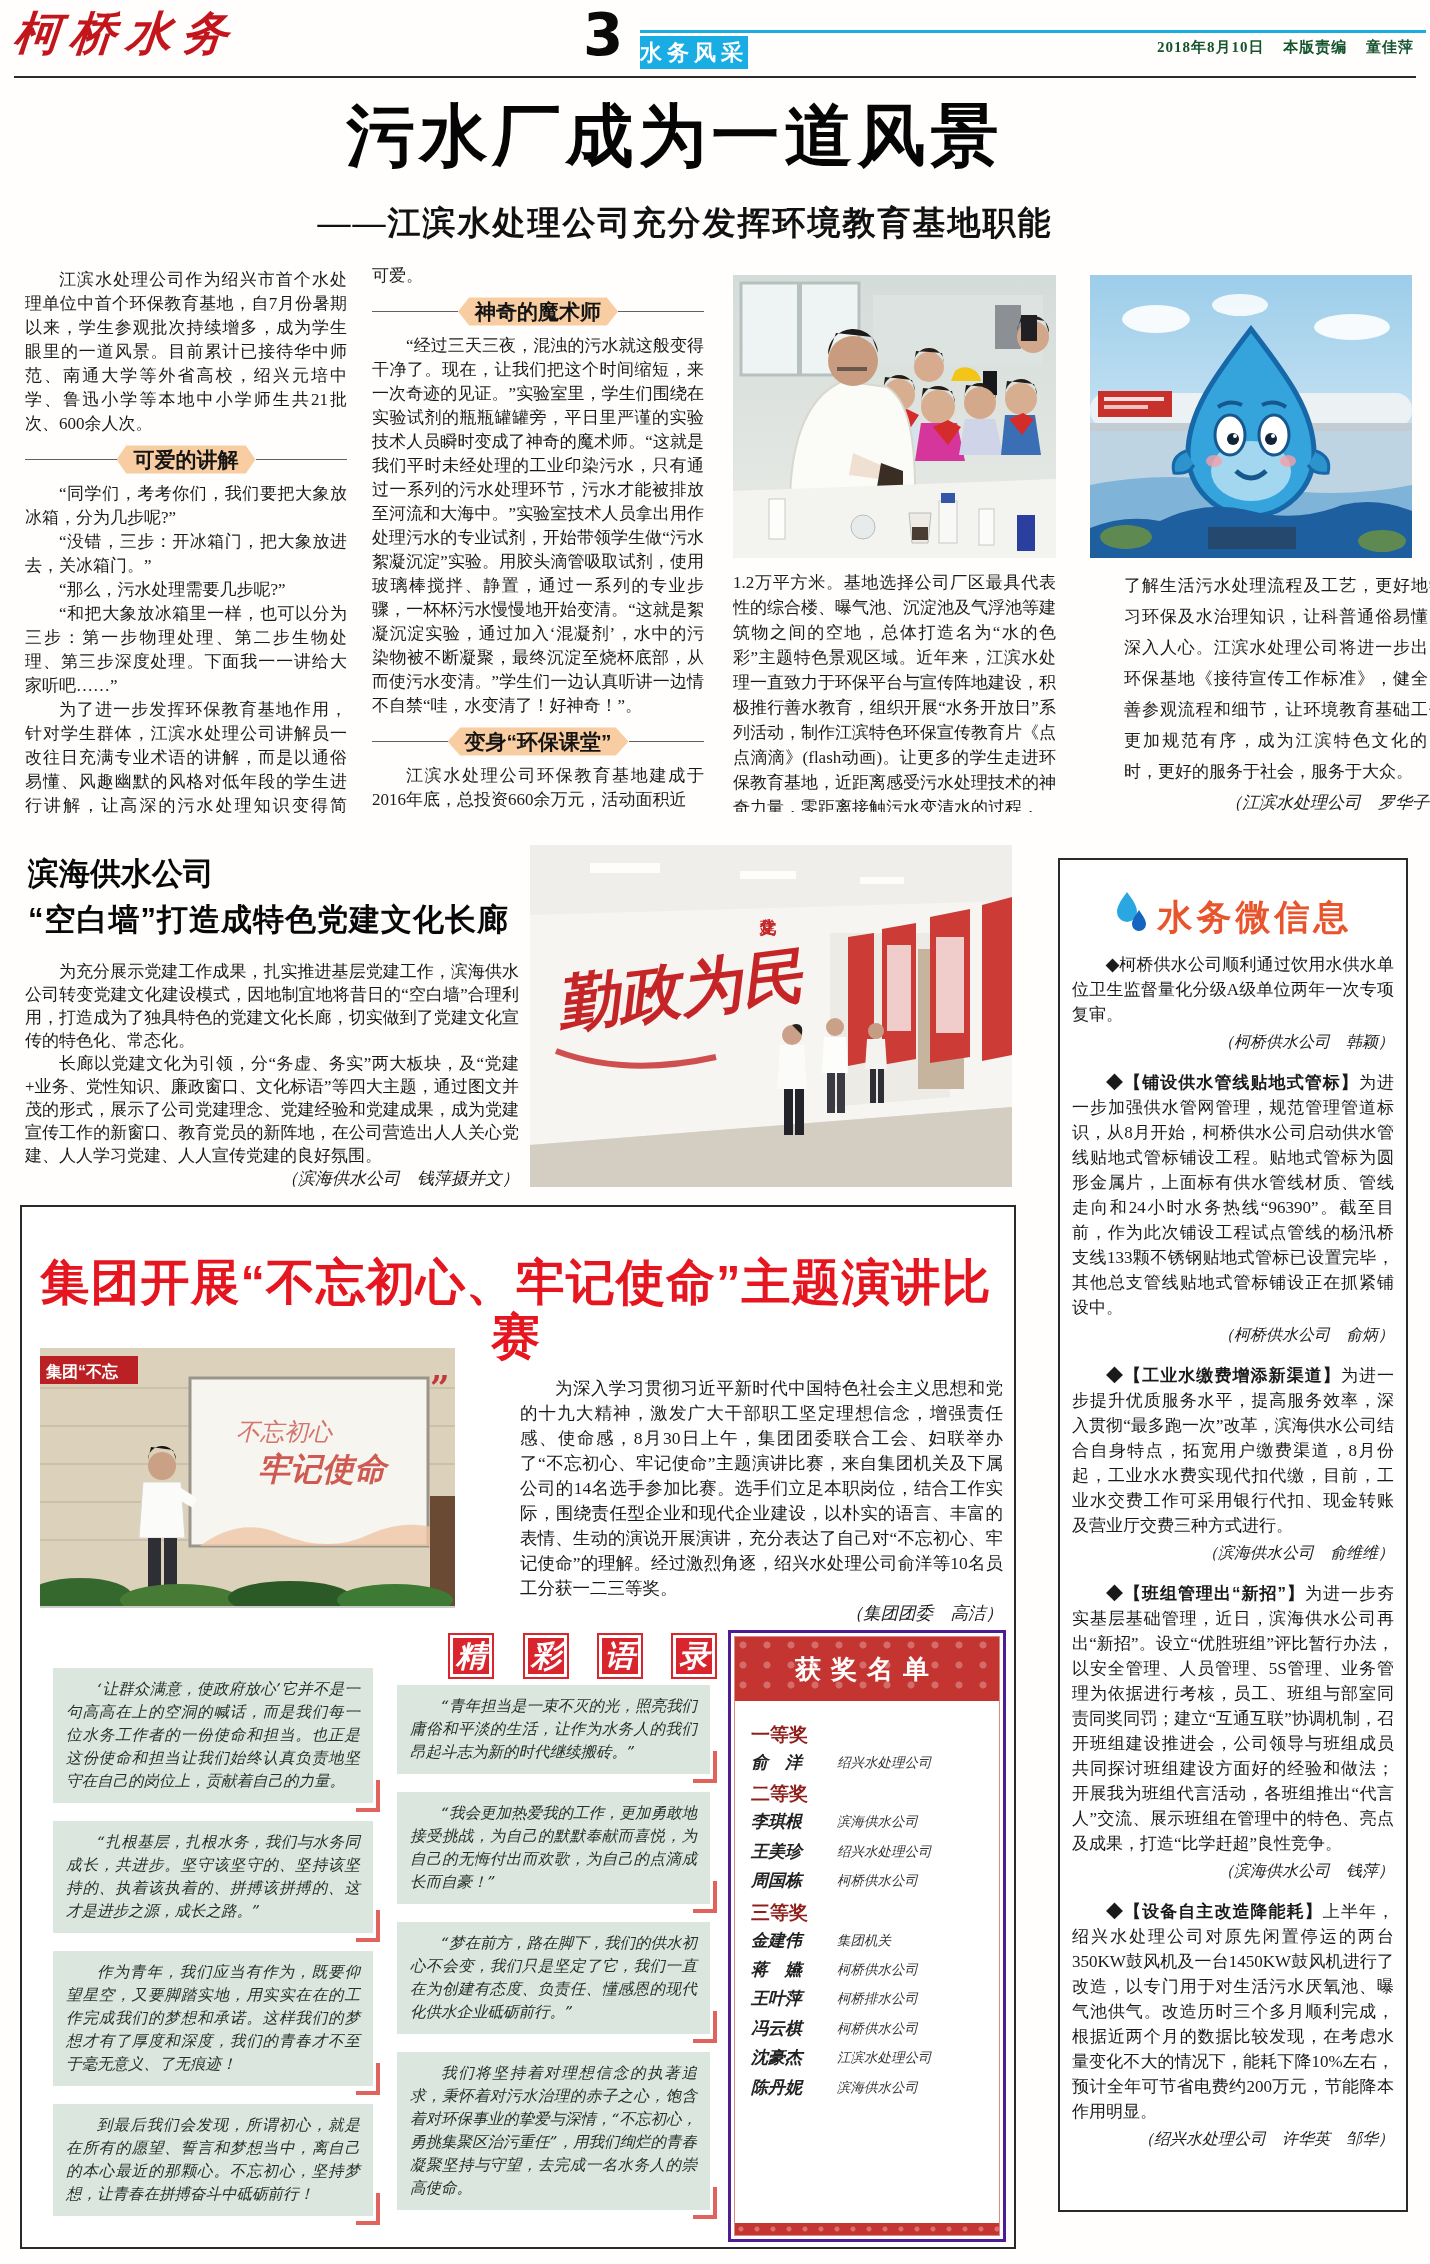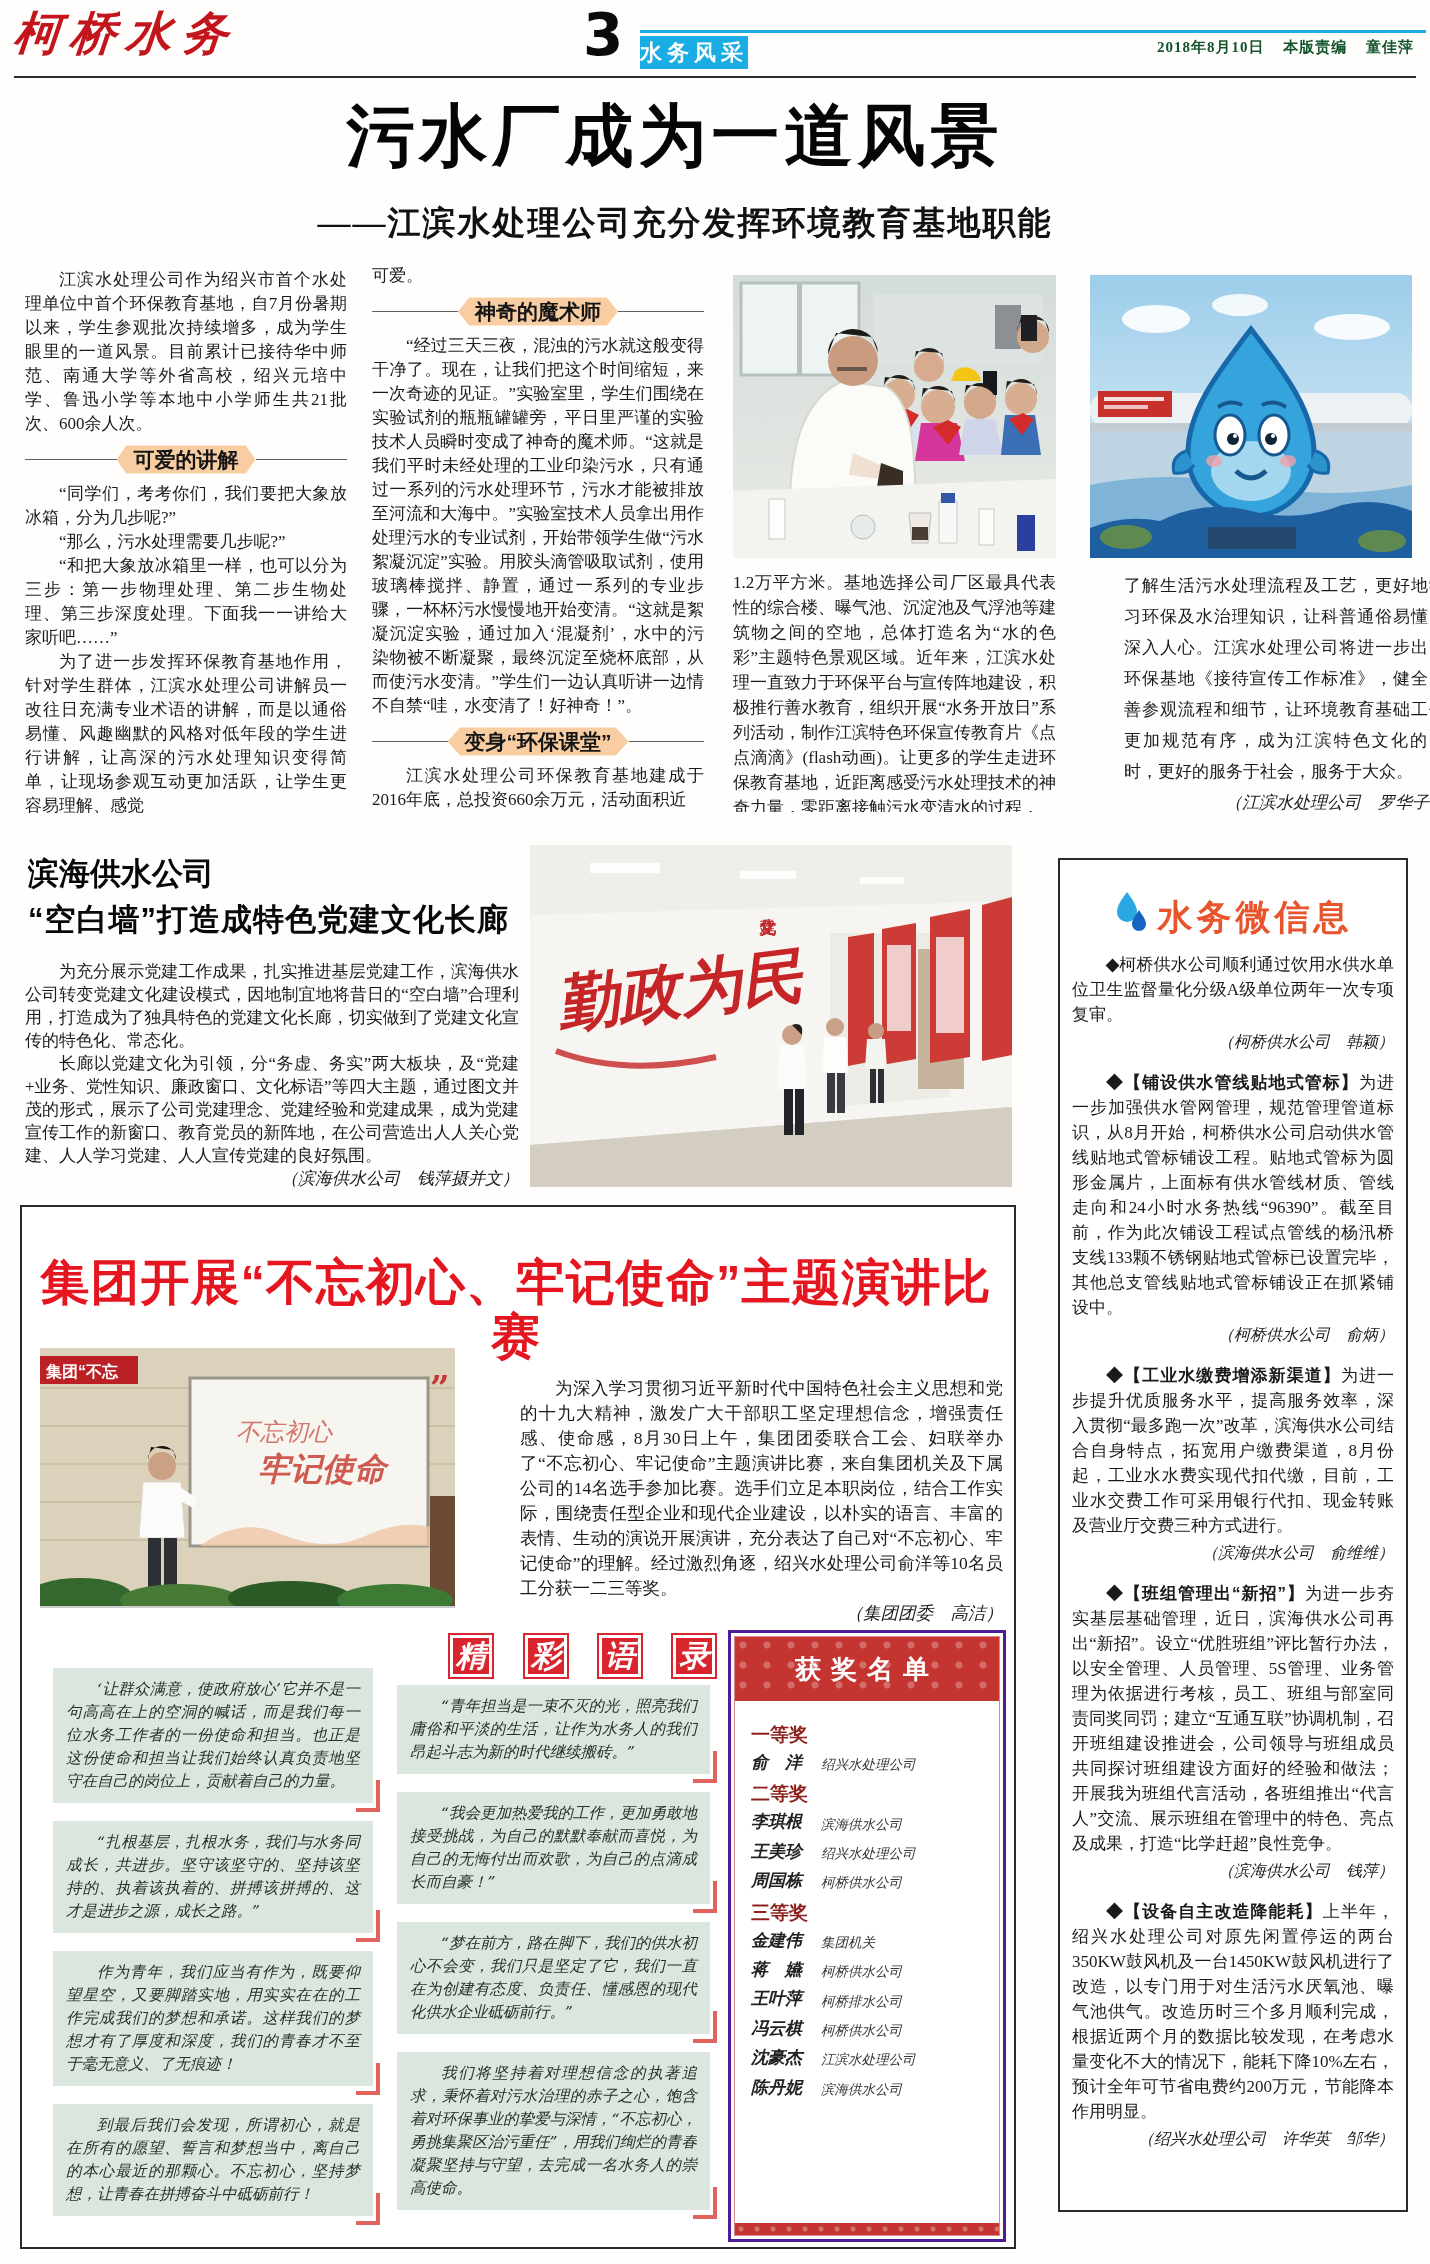--- a/index.html
+++ b/index.html
@@ -74,21 +74,21 @@
   .awards{left:728px;top:1630px;width:272px;height:606px;background:#fff;
           border:3px solid #4c1d95;box-shadow:inset 0 0 0 3px #fff,inset 0 0 0 4px #d98a84;
           overflow:hidden;}
   .aw-head{height:64px;margin:4px;display:flex;align-items:center;justify-content:center;
            background:#c43430;
            background-image:radial-gradient(circle at 8px 8px,rgba(255,255,255,.28) 3px,transparent 4px);
            background-size:24px 20px;}
   .aw-head .t{color:#fff;font:700 26px/1 "Liberation Sans",sans-serif;letter-spacing:10px;}
   .aw-list{padding:8px 20px 0;}
   .aw-level{font:700 19px/1 "Liberation Sans",sans-serif;color:#8d1f1c;margin:12px 0 8px;}
-  .aw-row{display:flex;align-items:flex-end;gap:12px;margin:0 0 9px;}
+  .aw-row{display:flex;align-items:center;gap:28px;margin:0 0 9px;}
   .aw-name{font:700 17px/1.2 "DejaVu Serif",serif;font-style:italic;color:#222;min-width:58px;}
   .aw-org{font:400 13.5px/1.2 "DejaVu Serif",serif;font-style:italic;color:#333;}
   .aw-foot{position:absolute;left:4px;right:4px;bottom:4px;height:12px;background:#c43430;
            background-image:radial-gradient(circle at 6px 6px,rgba(255,255,255,.3) 2px,transparent 3px);
            background-size:16px 12px;}
   svg{display:block;}
 </style>
 </head>
 <body>
 
@@ -111,20 +111,21 @@
   <div class="abs a1-subtitle">——江滨水处理公司充分发挥环境教育基地职能</div>
 
   <div class="abs ncol a1c1">
     <p>江滨水处理公司作为绍兴市首个水处理单位中首个环保教育基地，自7月份暑期以来，学生参观批次持续增多，成为学生眼里的一道风景。目前累计已接待华中师范、南通大学等外省高校，绍兴元培中学、鲁迅小学等本地中小学师生共21批次、600余人次。</p>
     <div class="seclabel">
       <span class="rule"></span>
       <span class="lens">可爱的讲解</span>
       <span class="rule"></span>
     </div>
     <p>“同学们，考考你们，我们要把大象放冰箱，分为几步呢?”</p>
+    <p>“没错，三步：开冰箱门，把大象放进去，关冰箱门。”</p>
     <p>“那么，污水处理需要几步呢?”</p>
     <p>“和把大象放冰箱里一样，也可以分为三步：第一步物理处理、第二步生物处理、第三步深度处理。下面我一一讲给大家听吧……”</p>
     <p>为了进一步发挥环保教育基地作用，针对学生群体，江滨水处理公司讲解员一改往日充满专业术语的讲解，而是以通俗易懂、风趣幽默的风格对低年段的学生进行讲解，让高深的污水处理知识变得简单，让现场参观互动更加活跃，让学生更容易理解、感觉</p>
   </div>
 
   <div class="abs ncol a1c2">
     <p class="noind">可爱。</p>
     <div class="seclabel">
       <span class="rule"></span>
       <span class="lens">神奇的魔术师</span>

